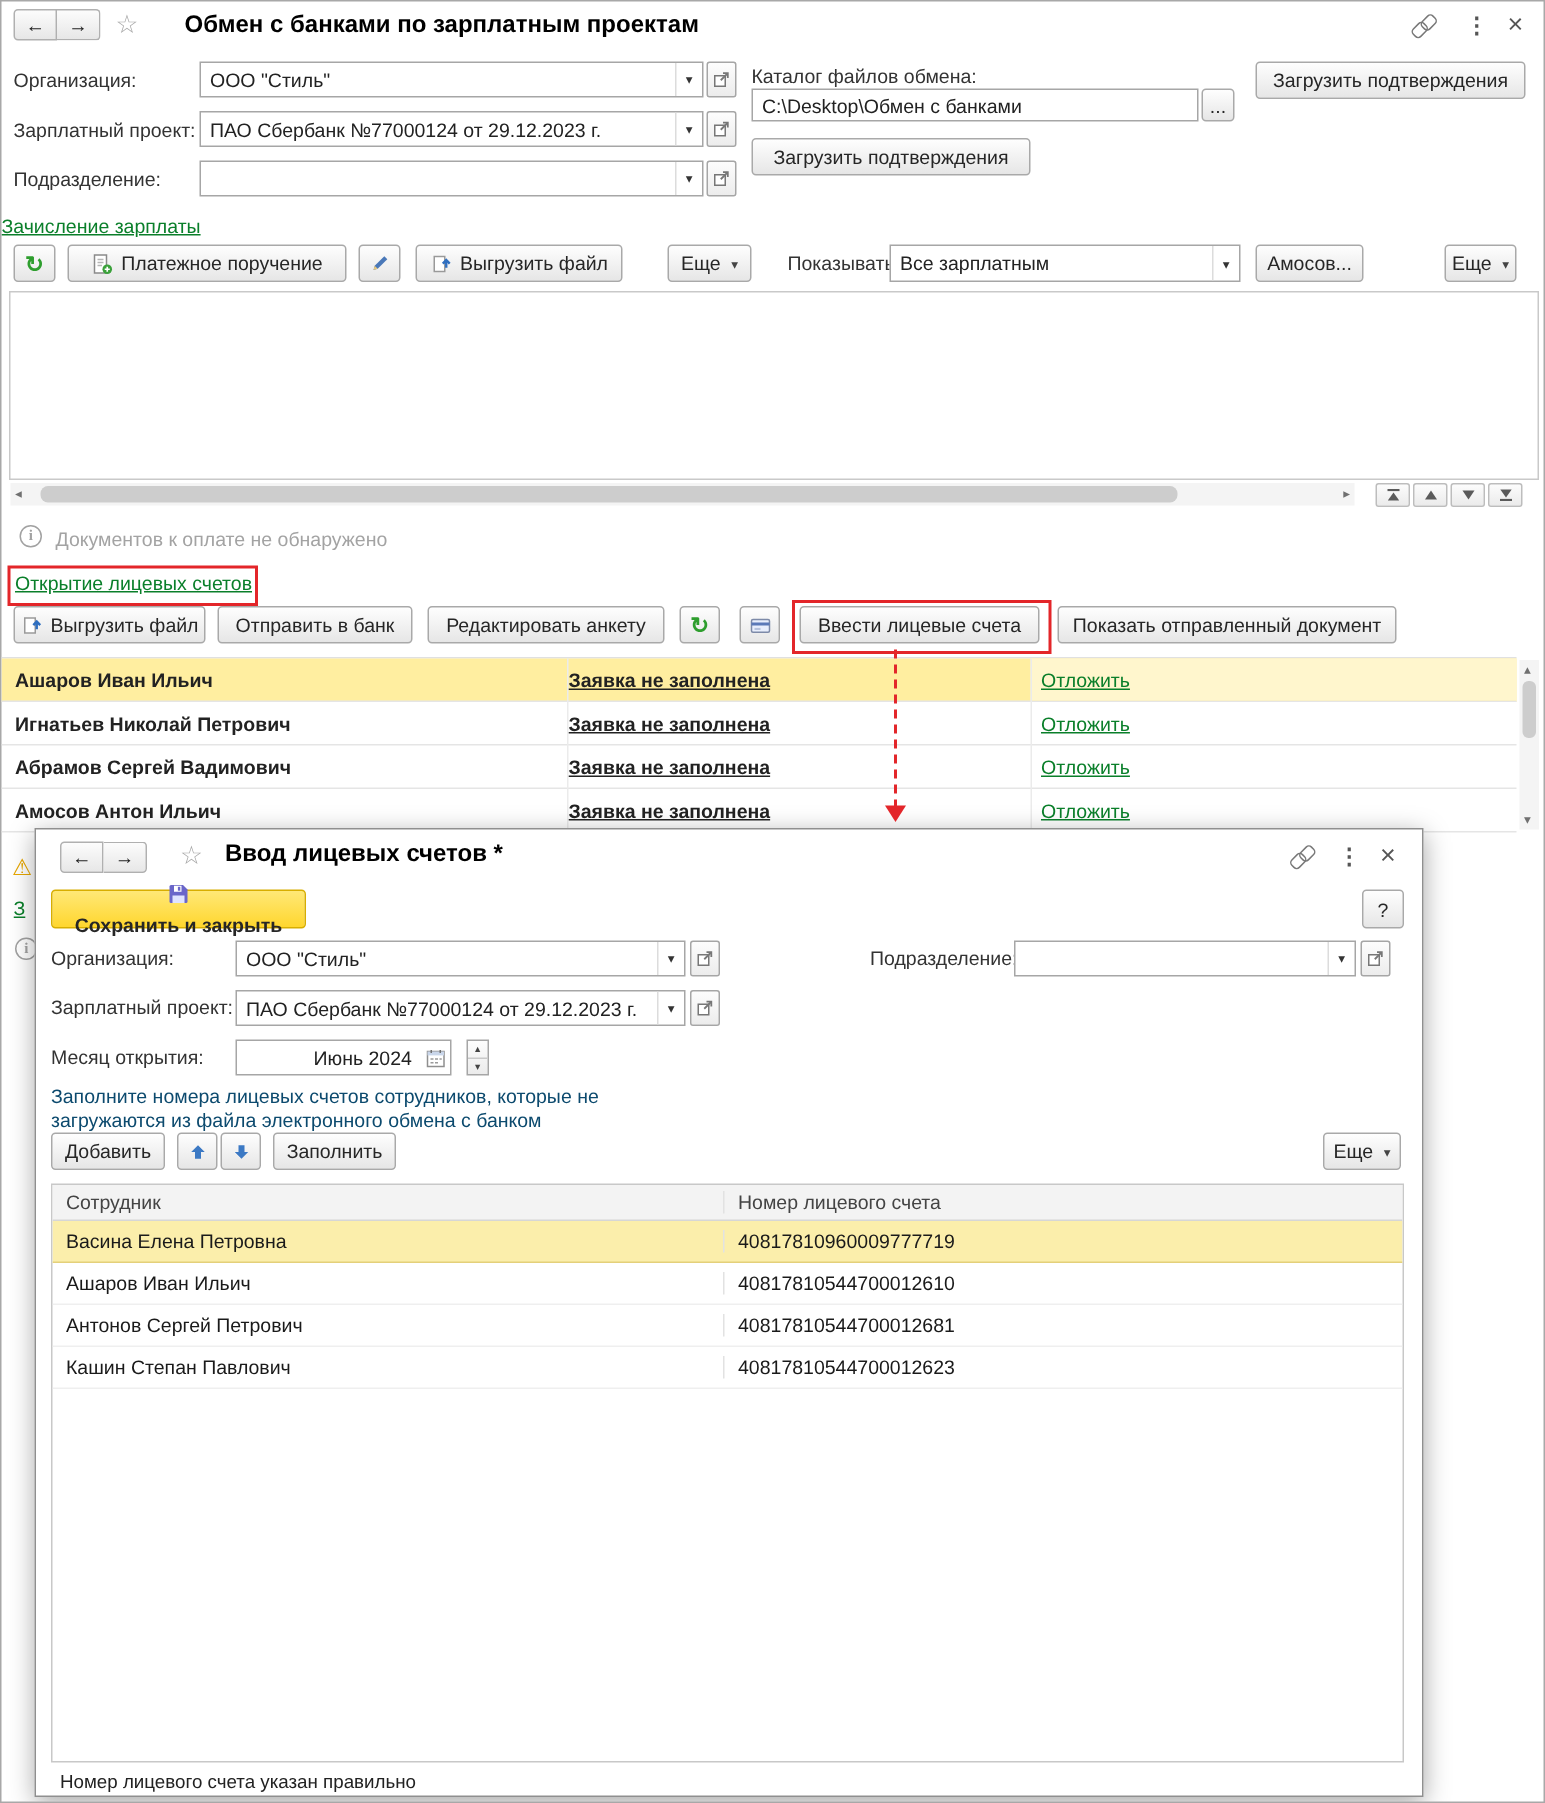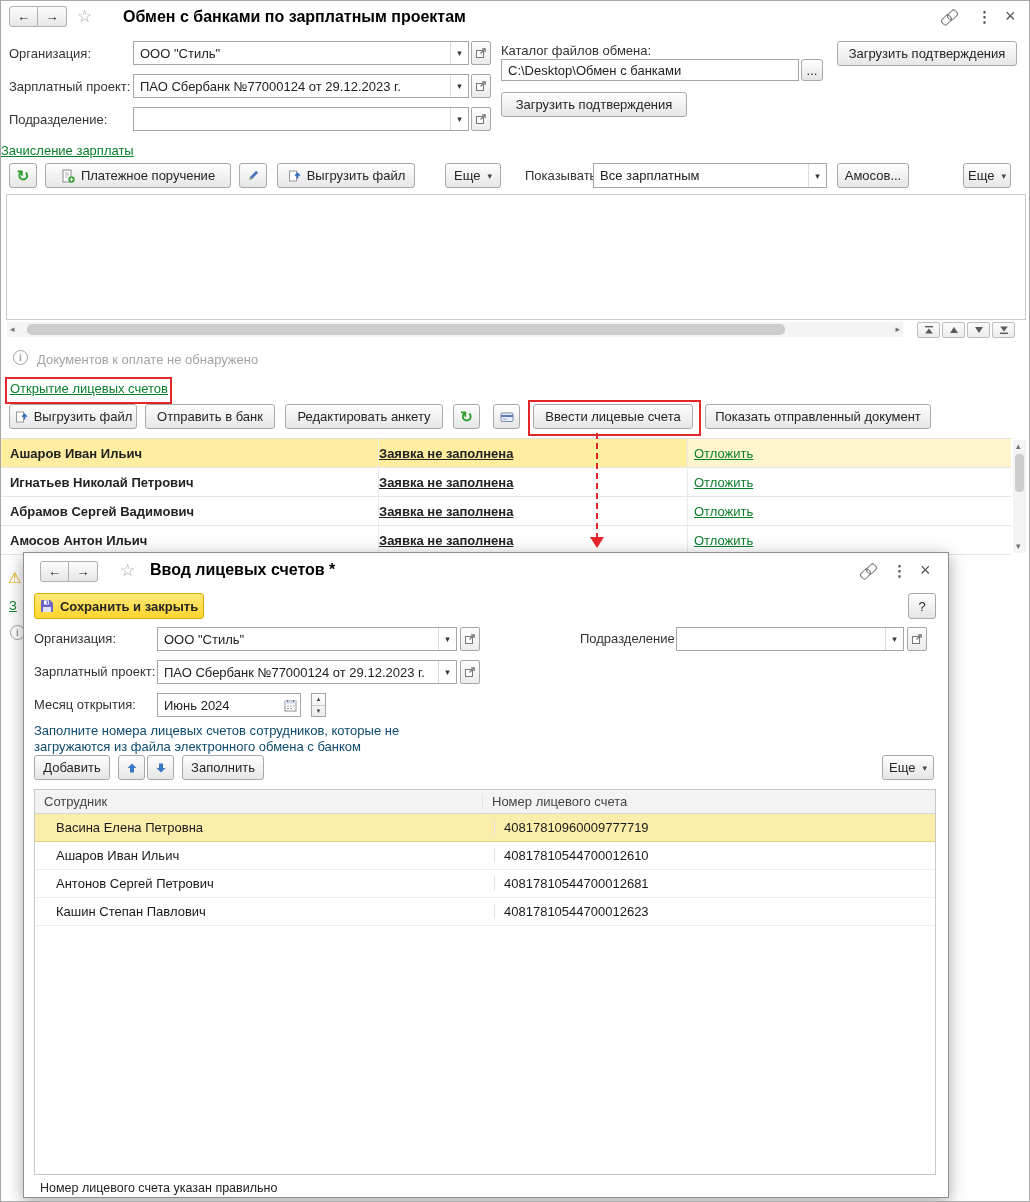--- a/index.html
+++ b/index.html
@@ -52,21 +52,21 @@
   .vscroll{position:absolute;background:#f4f4f4;}
   .vthumb{position:absolute;left:2px;width:9px;background:#cdcdcd;border-radius:4px;}
   .dialog{position:absolute;left:22px;top:551px;width:926px;height:646px;background:#fff;border:1px solid #8f8f8f;
           box-shadow:0 4px 16px rgba(0,0,0,.35);z-index:40;box-sizing:border-box;}
   .savebtn{background:linear-gradient(#ffe877,#ffd62e);border:1px solid #d8ae00;font-weight:bold;}
   .hint{position:absolute;color:#0c4a6e;white-space:nowrap;}
   .dtable{position:absolute;border:1px solid #c8c8c8;background:#fff;box-sizing:border-box;overflow:hidden;}
   .dhdr{display:flex;height:23px;background:#f3f3f3;border-bottom:1px solid #d6d6d6;color:#444;align-items:center;}
   .dc1{width:448px;box-sizing:border-box;padding:0 9px;border-right:1px solid #e2e2e2;overflow:hidden;white-space:nowrap;}
   .dc2{flex:1;box-sizing:border-box;padding:0 9px;overflow:hidden;white-space:nowrap;}
-  .drow{display:flex;height:27px;align-items:center;border-bottom:1px solid #efefef;color:#1a1a1a;padding-left:12px;}
+  .drow{display:flex;height:27px;align-items:center;border-bottom:1px solid #efefef;color:#1a1a1a;}
   .drow.sel{background:#fbeeab;border-bottom:1px solid #e4d07a;}
   .spin{position:absolute;width:15px;height:24px;box-sizing:border-box;border:1px solid #a6a6a6;
         background:linear-gradient(#fdfdfd,#ececec);display:flex;flex-direction:column;}
   .spin div{flex:1;display:flex;align-items:center;justify-content:center;font-size:7px;color:#444;cursor:pointer;}
   .spin div:first-child{border-bottom:1px solid #c9c9c9;}
   .arrowline{position:absolute;left:595px;top:432px;height:106px;border-left:2px dashed #e3262a;z-index:45;}
   .arrowhead{position:absolute;left:589px;top:536px;width:0;height:0;border-left:7px solid transparent;
              border-right:7px solid transparent;border-top:11px solid #e3262a;z-index:45;}
   .colline{position:absolute;top:0;width:1px;height:116px;background:#ebebeb;}
 </style>
@@ -311,21 +311,21 @@
       <div class="navbtn last">
           <span>→</span>
         </div>
     </div>
     <div class="star" style="left:96px;top:7px;">☆</div>
     <div class="wintitle" style="left:126px;top:8px;">Ввод лицевых счетов *</div>
     <div class="chain" style="left:836px;top:10px;"></div>
     <div class="winicon kebab" style="left:868px;top:9px;">⋮</div>
     <div class="winicon closex" style="left:896px;top:10px;">×</div>
 
-    <div class="btn savebtn" style="left:10px;top:40px;width:170px;height:26px;">
+    <div class="btn savebtn" style="left:10px;top:40px;width:170px;height:26px;flex-direction:column;">
       <span class="ic">
           <svg width="14" height="14" viewBox="0 0 14 14">
             <path d="M1 2a1 1 0 0 1 1-1h8l3 3v8a1 1 0 0 1-1 1H2a1 1 0 0 1-1-1z" fill="#6a66c9"></path>
             <rect x="4" y="1.5" width="5" height="4" fill="#fff"></rect>
             <rect x="6.6" y="2.2" width="1.6" height="2.6" fill="#6a66c9"></rect>
             <rect x="3" y="8" width="8" height="5" fill="#dfe3ff"></rect>
           </svg>
         </span>
       <span>Сохранить и закрыть</span>
     </div>
@@ -370,21 +370,21 @@
       <span class="ic">
           <svg width="12" height="12" viewBox="0 0 12 12">
             <rect x="1.5" y="3.5" width="7" height="7" fill="#fff" stroke="#777"></rect>
             <path d="M5.5 6.5L10 2" stroke="#777" stroke-width="1.2"></path>
             <path d="M7 1.8h3.2V5" fill="none" stroke="#777" stroke-width="1.2"></path>
           </svg>
         </span>
     </div>
 
     <div class="lbl" style="left:10px;top:144px;">Месяц открытия:</div>
-    <div class="combo" style="left:133px;top:140px;width:144px;">
+    <div class="combo" style="left:133px;top:140px;width:144px;padding-left:45px;">
       <div class="val">Июнь 2024</div>
       <div class="dd" style="border-left:none;width:20px;">
           <svg width="13" height="13" viewBox="0 0 13 13">
             <rect x="1" y="2" width="11" height="10" fill="#fff" stroke="#8f8f8f"></rect>
             <rect x="1" y="2" width="11" height="2.6" fill="#c9d6ea"></rect>
             <path d="M3.5 1v2M9.5 1v2" stroke="#6f6f6f"></path>
             <path d="M3 7h2M6 7h2M9 7h1.5M3 9.5h2M6 9.5h2" stroke="#9a9a9a"></path>
           </svg>
         </div>
     </div>

